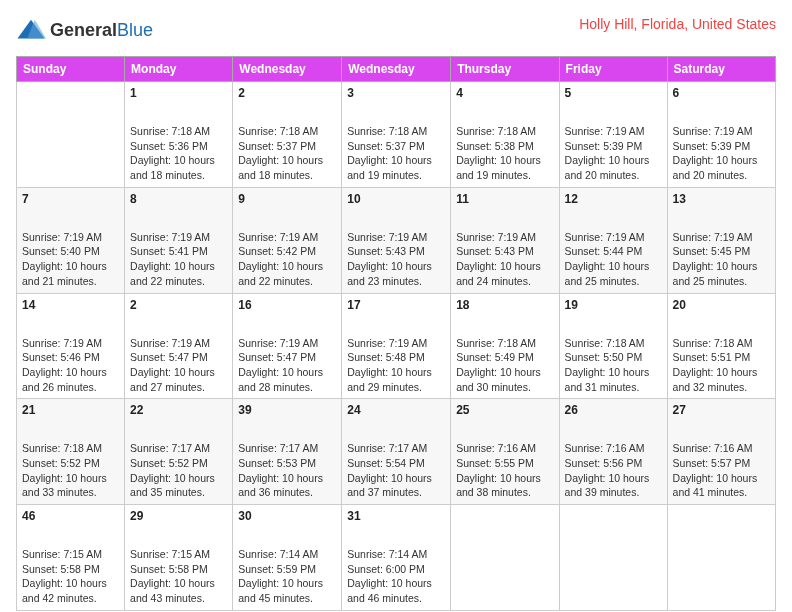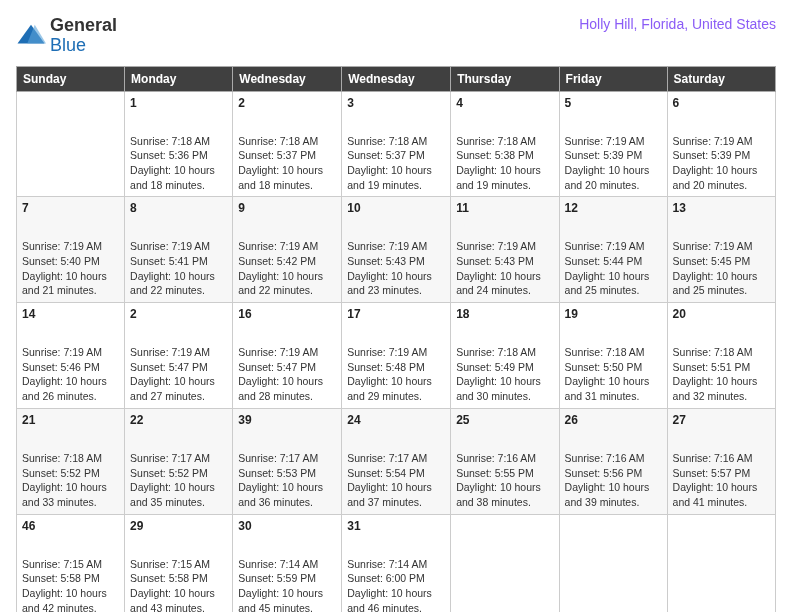--- a/index.html
+++ b/index.html
@@ -19,21 +19,20 @@
       justify-content: space-between;
       align-items: flex-start;
       margin-bottom: 10px;
     }
     .logo {
       display: flex;
       align-items: center;
     }
     .logo-text {
       display: flex;
-      flex-direction: column;
       line-height: 1.1;
     }
     .logo-general {
       font-size: 18px;
       font-weight: bold;
       color: #333;
     }
     .logo-blue {
       font-size: 18px;
       font-weight: normal;
@@ -47,29 +46,29 @@
     .title-block {
       text-align: right;
     }
     .month-title {
       font-size: 32px;
       font-weight: bold;
       color: #333;
     }
     .location {
       font-size: 14px;
-      color: #8b5cf6;
+      color: #ef4444;
     }
     .calendar {
       width: 100%;
       border-collapse: collapse;
       font-size: 11px;
     }
     .calendar th {
-      background-color: #404040;
+      background-color: #d946ef;
       color: #fff;
       text-align: left;
       padding: 5px 6px;
       font-size: 12px;
       font-weight: bold;
       border: 1px solid #aaa;
     }
     .calendar td {
       border: 1px solid #ccc;
       vertical-align: top;

